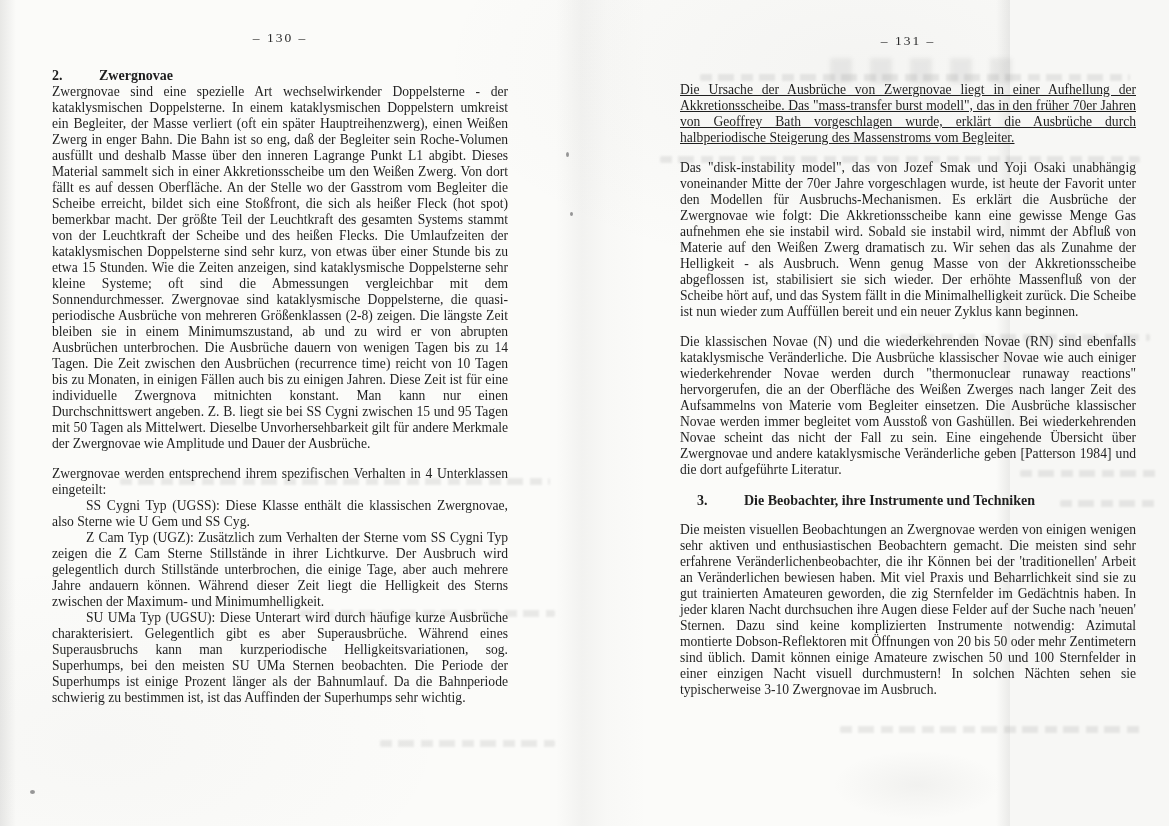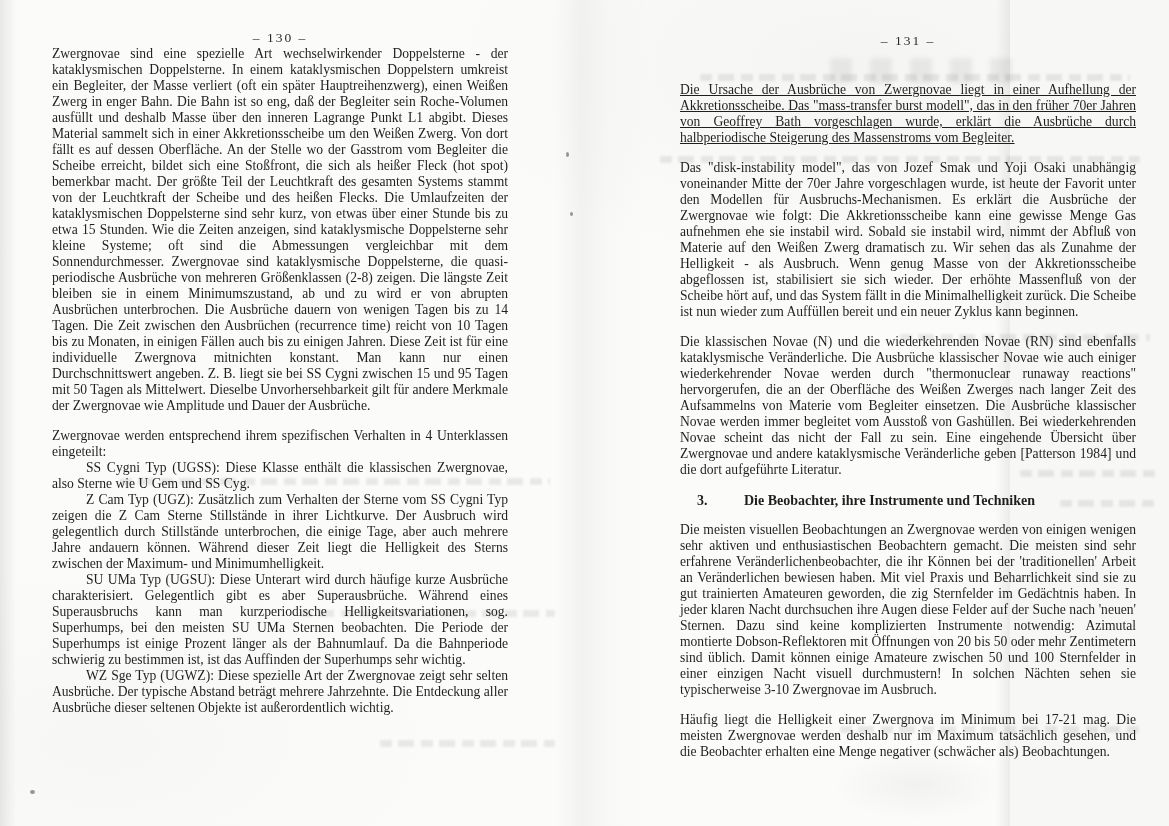--- a/index.html
+++ b/index.html
@@ -71,37 +71,38 @@
   <div class="ghost" style="left:300px; top:610px; width:255px;"></div>
   <div class="ghost" style="left:380px; top:740px; width:175px;"></div>
 
   <div class="speck" style="left:566px; top:152px; width:3px; height:5px;"></div>
   <div class="speck" style="left:570px; top:212px; width:3px; height:4px;"></div>
   <div class="speck" style="left:30px; top:790px; width:5px; height:4px;"></div>
 
   <div class="page page-left">
     <div class="pageno">– 130 –</div>
 
+    <div class="sec-heading">
+      <span class="hnum">2.</span><span>Zwergnovae</span>
+    </div>
 
     <p class="first-body">Zwergnovae sind eine spezielle Art wechselwirkender Doppelsterne - der kataklysmischen Doppelsterne. In einem kataklysmischen Doppelstern umkreist ein Begleiter, der Masse verliert (oft ein später Hauptreihenzwerg), einen Weißen Zwerg in enger Bahn. Die Bahn ist so eng, daß der Begleiter sein Roche-Volumen ausfüllt und deshalb Masse über den inneren Lagrange Punkt L1 abgibt. Dieses Material sammelt sich in einer Akkretionsscheibe um den Weißen Zwerg. Von dort fällt es auf dessen Oberfläche. An der Stelle wo der Gasstrom vom Begleiter die Scheibe erreicht, bildet sich eine Stoßfront, die sich als heißer Fleck (hot spot) bemerkbar macht. Der größte Teil der Leuchtkraft des gesamten Systems stammt von der Leuchtkraft der Scheibe und des heißen Flecks. Die Umlaufzeiten der kataklysmischen Doppelsterne sind sehr kurz, von etwas über einer Stunde bis zu etwa 15 Stunden. Wie die Zeiten anzeigen, sind kataklysmische Doppelsterne sehr kleine Systeme; oft sind die Abmessungen vergleichbar mit dem Sonnendurchmesser. Zwergnovae sind kataklysmische Doppelsterne, die quasi-periodische Ausbrüche von mehreren Größenklassen (2-8) zeigen. Die längste Zeit bleiben sie in einem Minimumszustand, ab und zu wird er von abrupten Ausbrüchen unterbrochen. Die Ausbrüche dauern von wenigen Tagen bis zu 14 Tagen. Die Zeit zwischen den Ausbrüchen (recurrence time) reicht von 10 Tagen bis zu Monaten, in einigen Fällen auch bis zu einigen Jahren. Diese Zeit ist für eine individuelle Zwergnova mitnichten konstant. Man kann nur einen Durchschnittswert angeben. Z. B. liegt sie bei SS Cygni zwischen 15 und 95 Tagen mit 50 Tagen als Mittelwert. Dieselbe Unvorhersehbarkeit gilt für andere Merkmale der Zwergnovae wie Amplitude und Dauer der Ausbrüche.</p>
     <p class="gap">Zwergnovae werden entsprechend ihrem spezifischen Verhalten in 4 Unterklassen eingeteilt:</p>
     <p class="indent">SS Cygni Typ (UGSS): Diese Klasse enthält die klassischen Zwergnovae, also Sterne wie U Gem und SS Cyg.</p>
     <p class="indent">Z Cam Typ (UGZ): Zusätzlich zum Verhalten der Sterne vom SS Cygni Typ zeigen die Z Cam Sterne Stillstände in ihrer Lichtkurve. Der Ausbruch wird gelegentlich durch Stillstände unterbrochen, die einige Tage, aber auch mehrere Jahre andauern können. Während dieser Zeit liegt die Helligkeit des Sterns zwischen der Maximum- und Minimumhelligkeit.</p>
     <p class="indent">SU UMa Typ (UGSU): Diese Unterart wird durch häufige kurze Ausbrüche charakterisiert. Gelegentlich gibt es aber Superausbrüche. Während eines Superausbruchs kann man kurzperiodische Helligkeitsvariationen, sog. Superhumps, bei den meisten SU UMa Sternen beobachten. Die Periode der Superhumps ist einige Prozent länger als der Bahnumlauf. Da die Bahnperiode schwierig zu bestimmen ist, ist das Auffinden der Superhumps sehr wichtig.</p>
-    <p class="indent">WZ Sge Typ (UGWZ): Diese spezielle Art der Zwergnovae zeigt sehr selten Ausbrüche. Der typische Abstand beträgt mehrere Jahrzehnte. Die Entdeckung aller Ausbrüche dieser seltenen Objekte ist außerordentlich wichtig.</p>
   </div>
 
   <div class="page page-right">
     <div class="pageno">– 131 –</div>
 
     <p class="first-body">Die Ursache der Ausbrüche von Zwergnovae liegt in einer Aufhellung der Akkretionsscheibe. Das "mass-transfer burst modell", das in den früher 70er Jahren von Geoffrey Bath vorgeschlagen wurde, erklärt die Ausbrüche durch halbperiodische Steigerung des Massenstroms vom Begleiter.</p>
     <p class="gap">Das "disk-instability model", das von Jozef Smak und Yoji Osaki unabhängig voneinander Mitte der 70er Jahre vorgeschlagen wurde, ist heute der Favorit unter den Modellen für Ausbruchs-Mechanismen. Es erklärt die Ausbrüche der Zwergnovae wie folgt: Die Akkretionsscheibe kann eine gewisse Menge Gas aufnehmen ehe sie instabil wird. Sobald sie instabil wird, nimmt der Abfluß von Materie auf den Weißen Zwerg dramatisch zu. Wir sehen das als Zunahme der Helligkeit - als Ausbruch. Wenn genug Masse von der Akkretionsscheibe abgeflossen ist, stabilisiert sie sich wieder. Der erhöhte Massenfluß von der Scheibe hört auf, und das System fällt in die Minimalhelligkeit zurück. Die Scheibe ist nun wieder zum Auffüllen bereit und ein neuer Zyklus kann beginnen.</p>
     <p class="gap">Die klassischen Novae (N) und die wiederkehrenden Novae (RN) sind ebenfalls kataklysmische Veränderliche. Die Ausbrüche klassischer Novae wie auch einiger wiederkehrender Novae werden durch "thermonuclear runaway reactions" hervorgerufen, die an der Oberfläche des Weißen Zwerges nach langer Zeit des Aufsammelns von Materie vom Begleiter einsetzen. Die Ausbrüche klassischer Novae werden immer begleitet vom Ausstoß von Gashüllen. Bei wiederkehrenden Novae scheint das nicht der Fall zu sein. Eine eingehende Übersicht über Zwergnovae und andere kataklysmische Veränderliche geben [Patterson 1984] und die dort aufgeführte Literatur.</p>
 
     <div class="sec-heading">
       <span class="hnum">3.</span><span>Die Beobachter, ihre Instrumente und Techniken</span>
     </div>
 
     <p>Die meisten visuellen Beobachtungen an Zwergnovae werden von einigen wenigen sehr aktiven und enthusiastischen Beobachtern gemacht. Die meisten sind sehr erfahrene Veränderlichenbeobachter, die ihr Können bei der 'traditionellen' Arbeit an Veränderlichen bewiesen haben. Mit viel Praxis und Beharrlichkeit sind sie zu gut trainierten Amateuren geworden, die zig Sternfelder im Gedächtnis haben. In jeder klaren Nacht durchsuchen ihre Augen diese Felder auf der Suche nach 'neuen' Sternen. Dazu sind keine komplizierten Instrumente notwendig: Azimutal montierte Dobson-Reflektoren mit Öffnungen von 20 bis 50 oder mehr Zentimetern sind üblich. Damit können einige Amateure zwischen 50 und 100 Sternfelder in einer einzigen Nacht visuell durchmustern! In solchen Nächten sehen sie typischerweise 3-10 Zwergnovae im Ausbruch.</p>
-    <p class="gap">Häufig liegt die Helligkeit einer Zwergnova im Minimum bei 17-21 mag. Die meisten Zwergnovae werden deshalb nur im Maximum tatsächlich gesehen, und die Beobachter erhalten eine Menge negativer (schwächer als) Beobachtungen.</p>
   </div>
 
 </div>
 
 </body></html>

